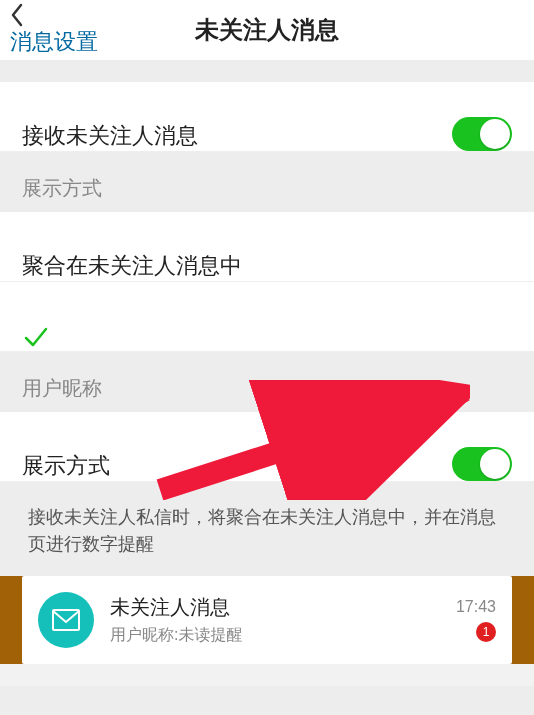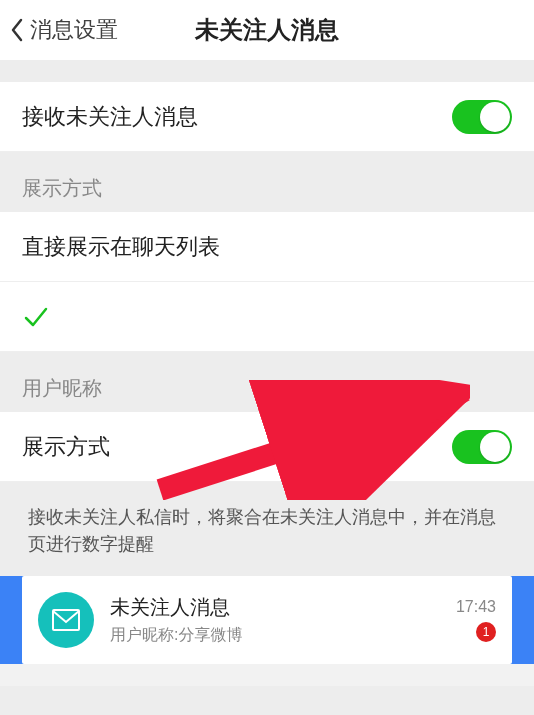--- a/index.html
+++ b/index.html
@@ -8,23 +8,23 @@
   .header {
     height: 60px;
     background: #ffffff;
     display: flex;
     align-items: center;
     padding: 0 10px;
     position: relative;
   }
   .back {
     display: flex;
-    align-items: center;
-    color: #404040;
+    color: #0369a1;
     font-size: 22px;
+    flex-direction: column;
   }
   .chev {
     width: 14px;
     height: 24px;
     margin-right: 6px;
   }
   .title {
     position: absolute;
     left: 0; right: 0;
     text-align: center;
@@ -32,21 +32,21 @@
     font-weight: 600;
     color: #222;
     pointer-events: none;
   }
   
   .gap10 { height: 22px; background: #ededed; }
   
   .row {
     background: #ffffff;
     display: flex;
-    align-items: center;
+    align-items: flex-end;
     justify-content: space-between;
     padding: 0 22px;
     height: 70px;
     border-bottom: 1px solid #eee;
   }
   .row:last-child { border-bottom: none; }
   .row-label {
     font-size: 22px;
     color: #222;
   }
@@ -177,49 +177,49 @@
   <div class="gap10"></div>
 
   <div class="row">
     <div class="row-label">接收未关注人消息</div>
     <div class="switch"></div>
   </div>
 
   <div class="section-header">展示方式</div>
 
   <div class="row">
-    <div class="row-label">直接展示在聊天列表</div>
+    <div class="row-label">聚合在未关注人消息中</div>
   </div>
 
   <div class="row">
     <svg class="check" viewBox="0 0 28 28">
       <polyline points="4,15 11,22 24,6" fill="none" stroke="#19c21f" stroke-width="2.5" stroke-linecap="round" stroke-linejoin="round"></polyline>
     </svg>
   </div>
 
   <div class="section-header">用户昵称</div>
 
   <div class="row">
     <div class="row-label">展示方式</div>
     <div class="switch"></div>
   </div>
 
-  <div style="background:#3b82f6;">
+  <div style="background:#a16207;">
     <div class="desc-box">接收未关注人私信时，将聚合在未关注人消息中，并在消息页进行数字提醒</div>
 
     <div class="preview">
       <div class="avatar">
         <svg viewBox="0 0 28 22">
           <rect x="1" y="1" width="26" height="20" rx="1"></rect>
           <polyline points="1,2 14,13 27,2"></polyline>
         </svg>
       </div>
       <div class="preview-text">
         <div class="preview-title">未关注人消息</div>
-        <div class="preview-sub">用户昵称:分享微博</div>
+        <div class="preview-sub">用户昵称:未读提醒</div>
       </div>
       <div class="preview-right">
         <div class="preview-time">17:43</div>
         <div class="badge">1</div>
       </div>
     </div>
   </div>
 
   <div class="gap40"></div>
 

